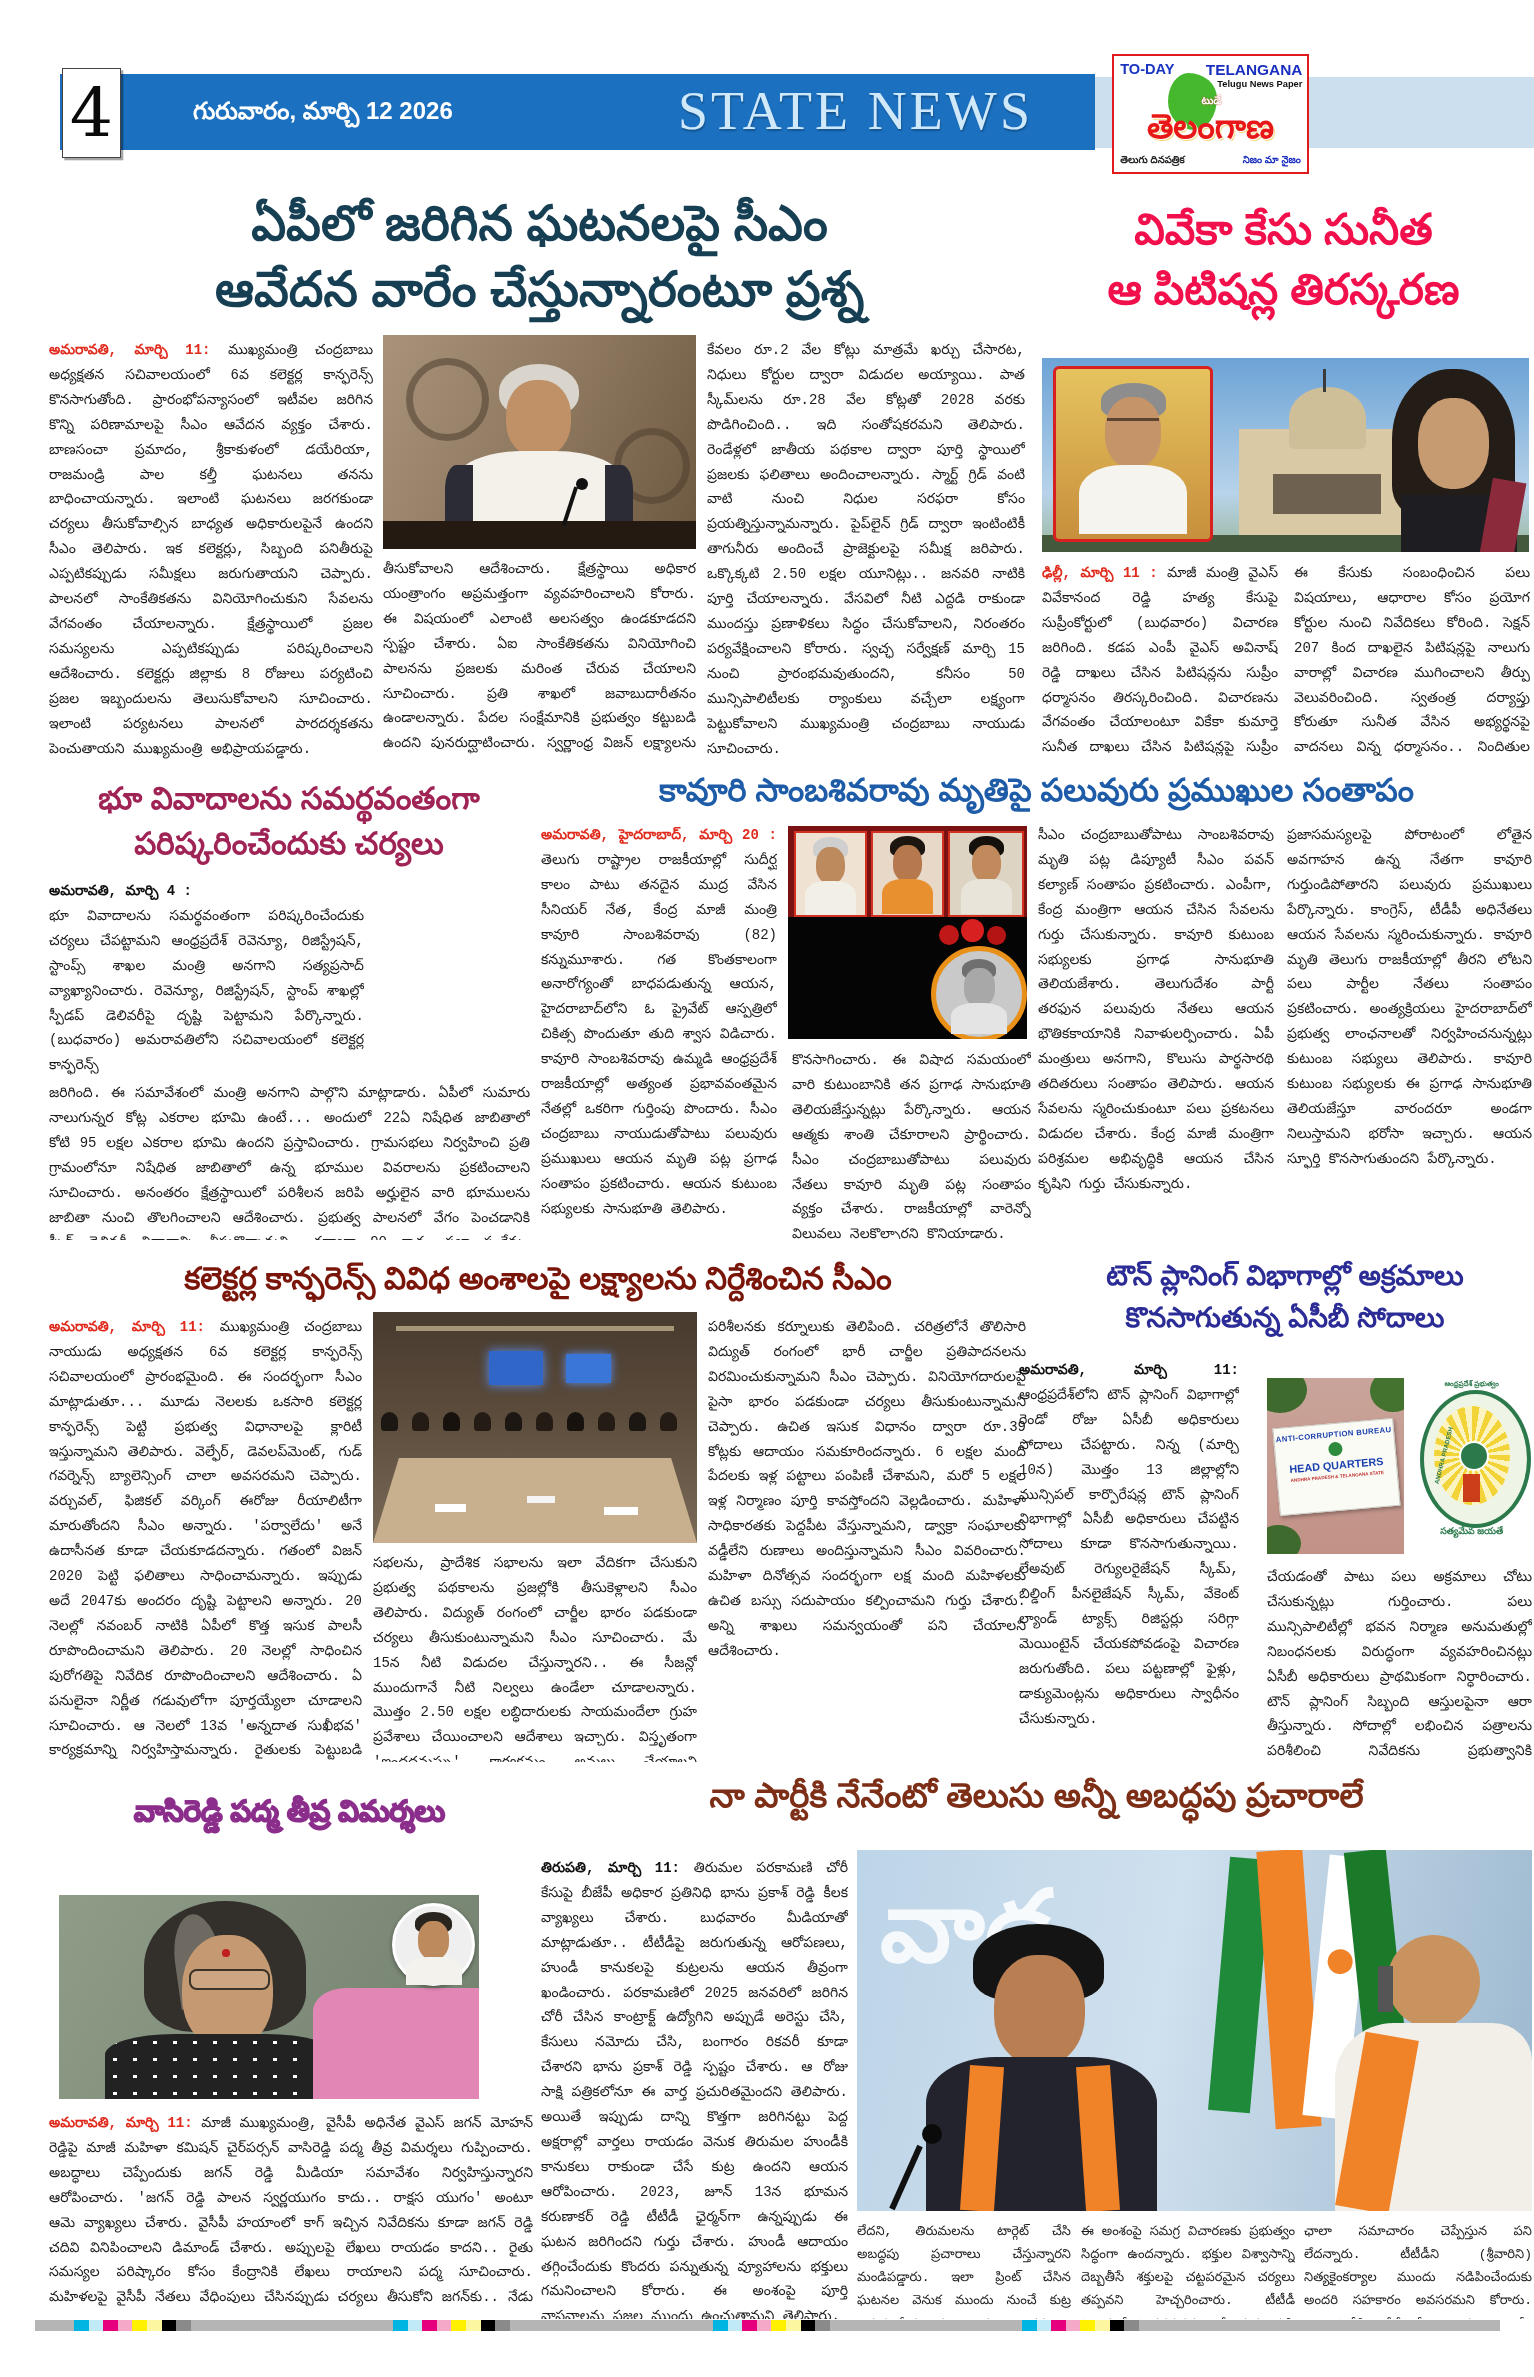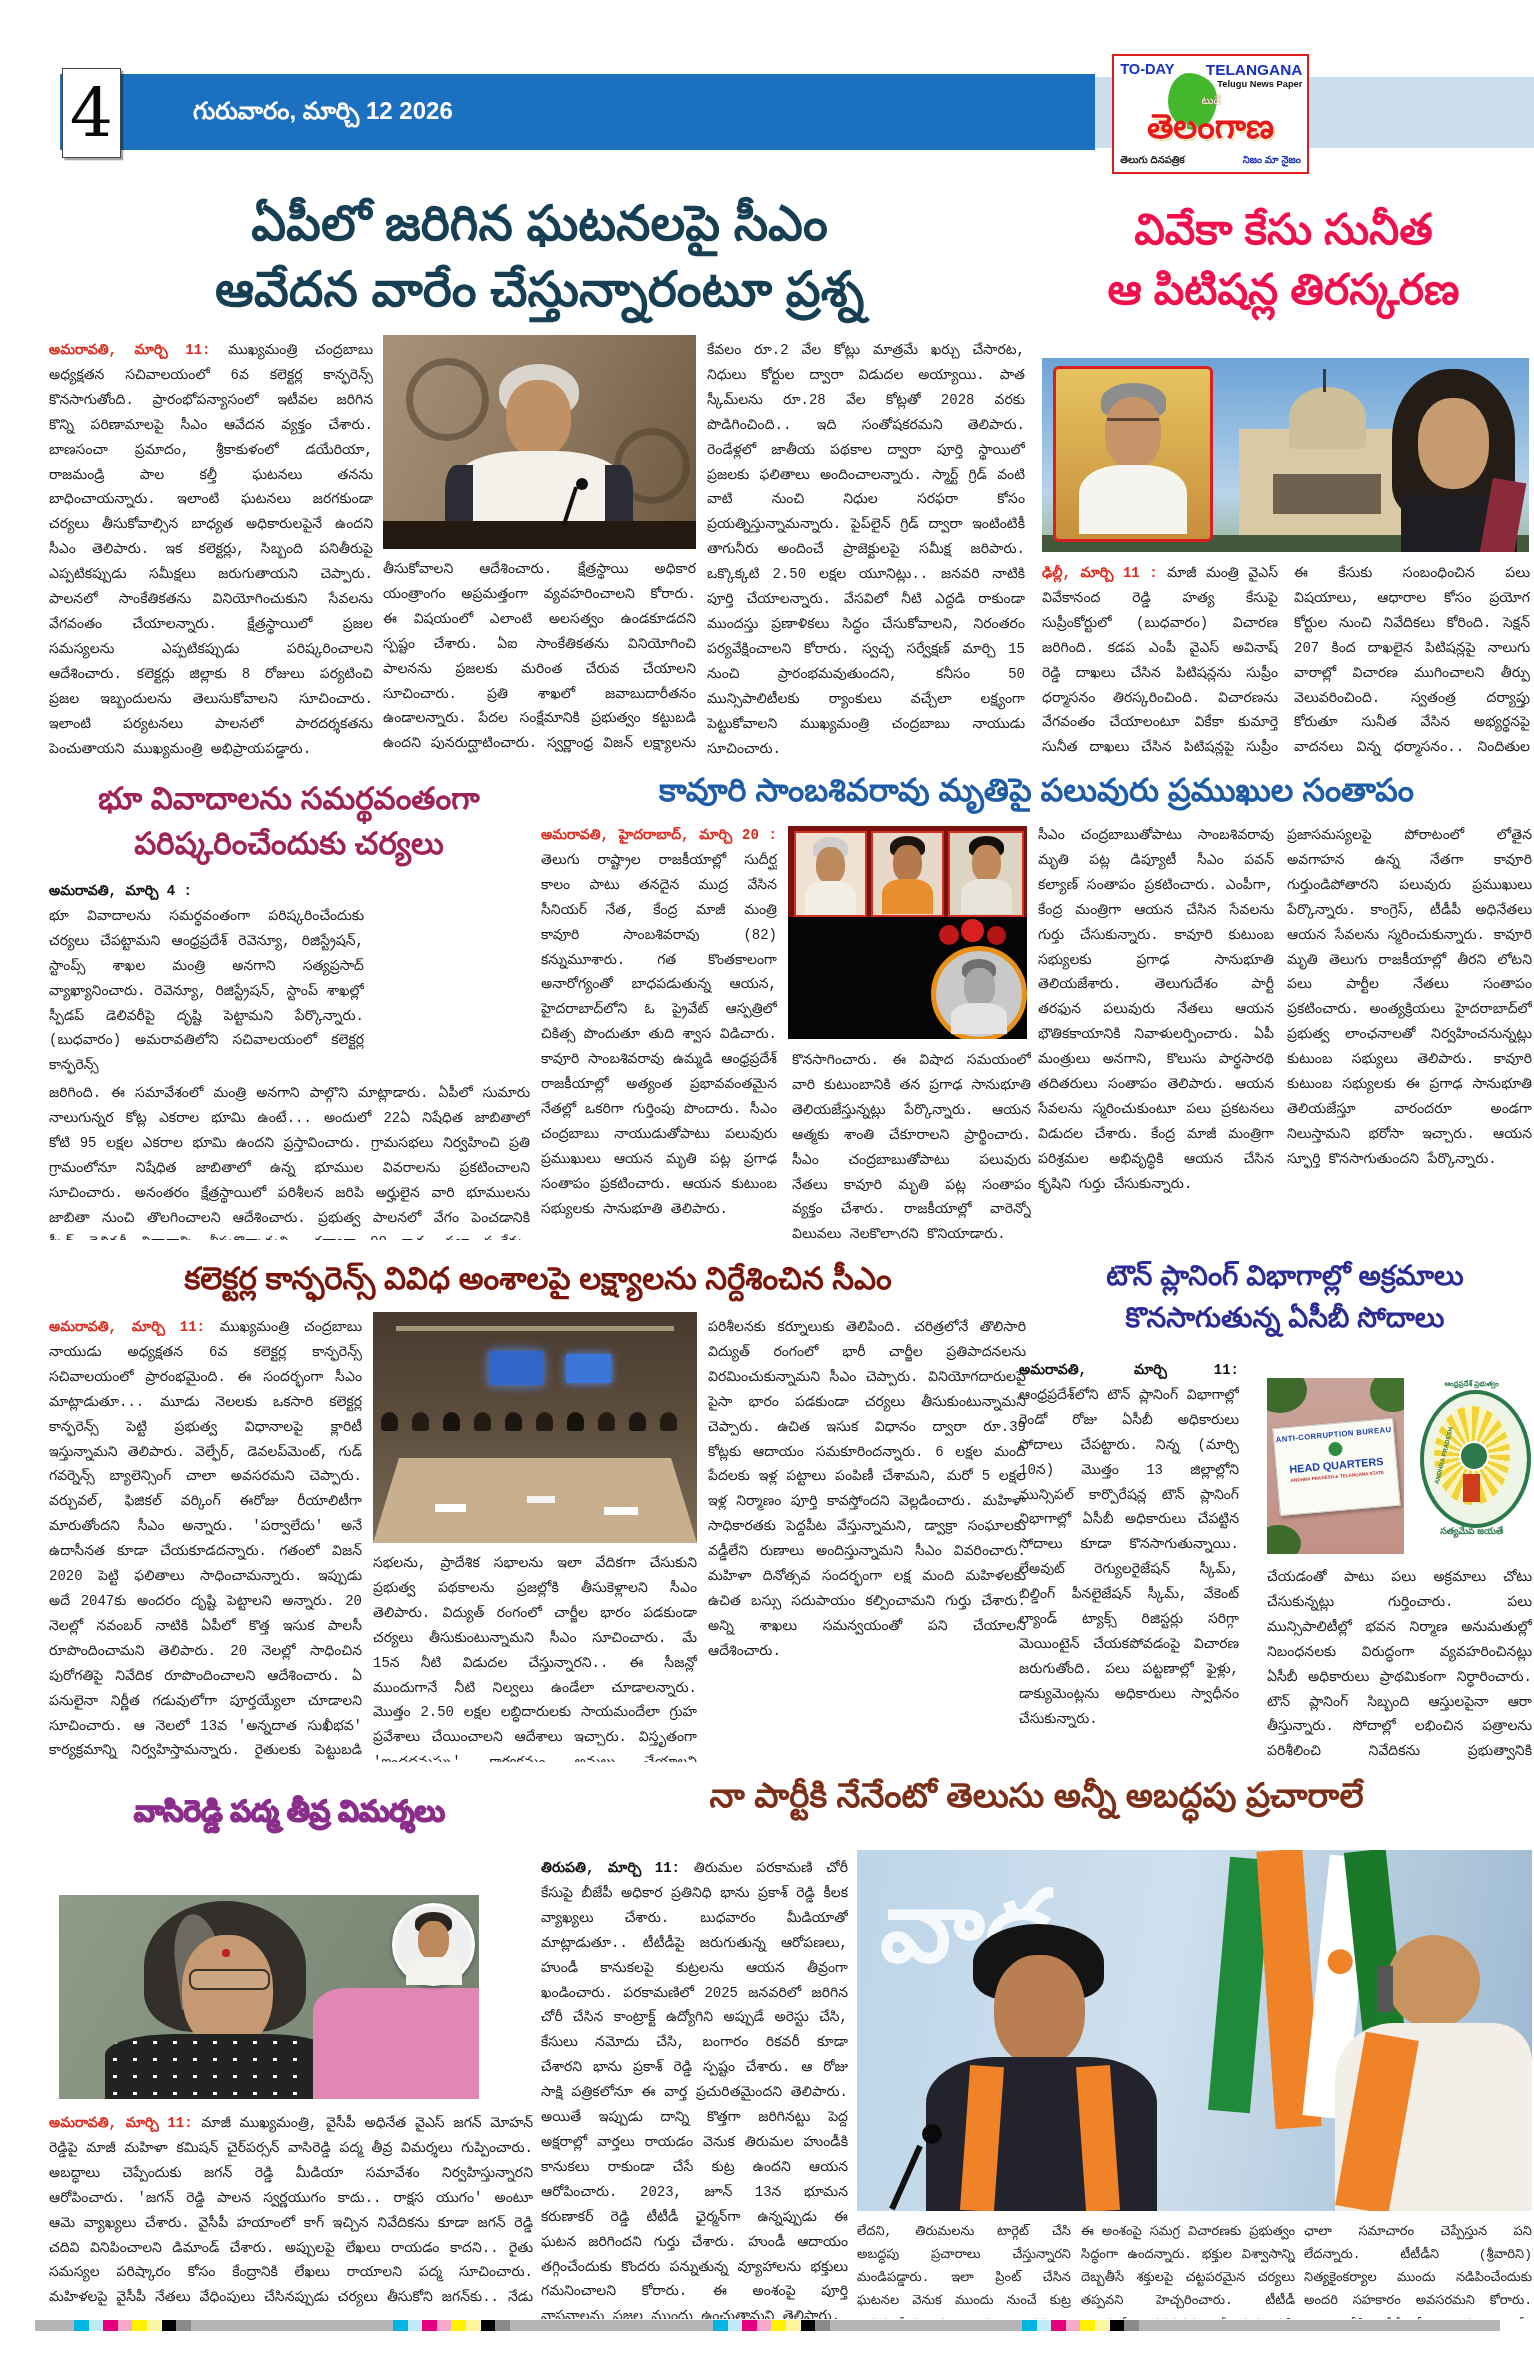--- a/index.html
+++ b/index.html
@@ -14,21 +14,21 @@
   .hdr-date{left:193px;top:97px;color:#ffffff;font-weight:bold;font-size:24px;z-index:2;}
   .hdr-section{left:632px;top:80px;width:447px;text-align:center;font-family:"Liberation Serif",serif;
         font-size:54px;letter-spacing:3.1px;color:#cfe9fb;text-shadow:0.8px 1.5px 1.5px rgba(0,0,0,.25);z-index:2;}
   .hdr-band{left:1095px;top:77px;width:439px;height:71px;background:#ccdfef;}
   .logo{left:1112px;top:54px;width:193px;height:116px;background:#ffffff;border:2.3px solid #e01b1b;z-index:4;}
   .logo-today{left:6.2px;top:4.6px;color:#1a35c0;font-weight:bold;font-size:14.6px;}
   .logo-telangana{right:4.6px;top:4.6px;color:#1a2fc0;font-weight:bold;font-size:15.4px;}
   .logo-tnp{right:4.6px;top:23px;color:#111;font-weight:bold;font-size:9.3px;}
   .logo-map{left:54px;top:17px;width:49px;height:57px;background:#45b82e;border-radius:42% 58% 46% 54%/50% 44% 56% 50%;
         display:flex;align-items:center;justify-content:center;z-index:1;}
-  .logo-map span{color:#ffffff;font-weight:normal;font-size:10.8px;text-shadow:0 0 1.5px #c22;margin-left:38px;}
+  .logo-map span{color:#ffffff;font-weight:bold;font-size:10.8px;text-shadow:0 0 1.5px #c22;margin-left:38px;}
   .logo-script{left:0;top:51px;width:193px;text-align:center;color:#e81818;font-weight:bold;font-size:34px;z-index:2;
         text-shadow:0.8px 0.8px 0 #fff,1.5px 1.5px 0 rgba(240,200,60,.7);}
   .logo-bl{left:6.2px;bottom:3.9px;color:#222;font-weight:bold;font-size:10px;}
   .logo-br{right:6.2px;bottom:3.9px;color:#1a2fc0;font-weight:bold;font-size:10px;}
   
   .hl{font-weight:bold;text-align:center;white-space:nowrap;}
   .hl-main{left:54px;top:190px;width:971px;color:#173f54;font-size:49px;line-height:1.35;}
   .hl-viveka{left:1033px;top:199px;width:501px;color:#f2104c;font-size:43px;line-height:1.4;}
   .hl-land{left:49px;top:777px;width:480px;color:#a02355;font-size:31px;line-height:1.45;}
   .hl-kavuri{left:540px;top:772px;width:993px;color:#1e5ca8;font-size:32px;}
@@ -54,20 +54,21 @@
 <body>
 
 <div class="page">
 
   <div class="abs hdr-bar"></div>
   <div class="abs hdr-band"></div>
   <div class="abs page-num-box">
     <span class="page-num">4</span>
   </div>
   <div class="abs hdr-date">గురువారం, మార్చి 12 2026</div>
+  <div class="abs hdr-section">STATE NEWS</div>
 
   <div class="abs logo">
     <div class="abs logo-map">
       <span>టుడే</span>
     </div>
     <div class="abs logo-today">TO-DAY</div>
     <div class="abs logo-telangana">TELANGANA</div>
     <div class="abs logo-tnp">Telugu News Paper</div>
     <div class="abs logo-script">తెలంగాణ</div>
     <div class="abs logo-bl">తెలుగు దినపత్రిక</div>

